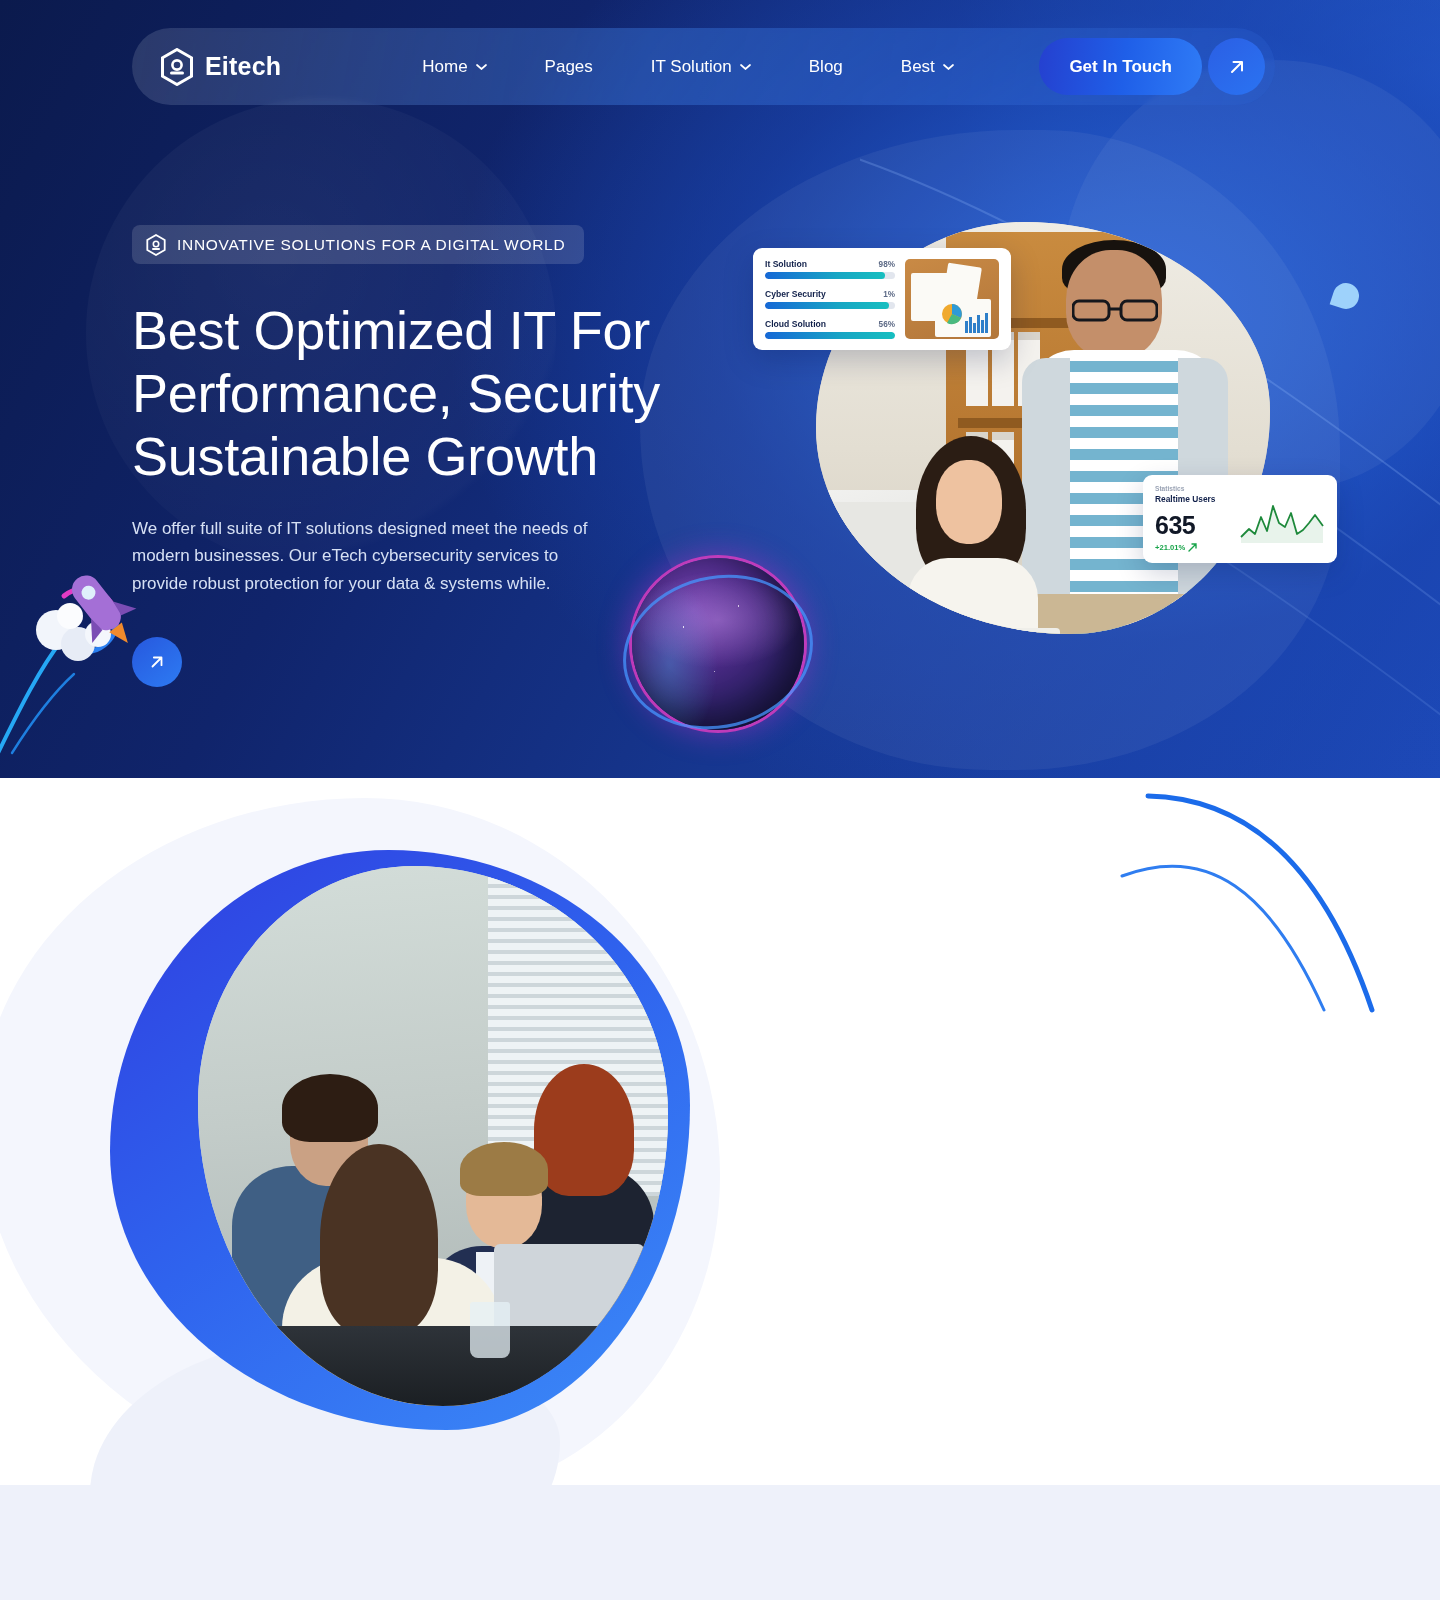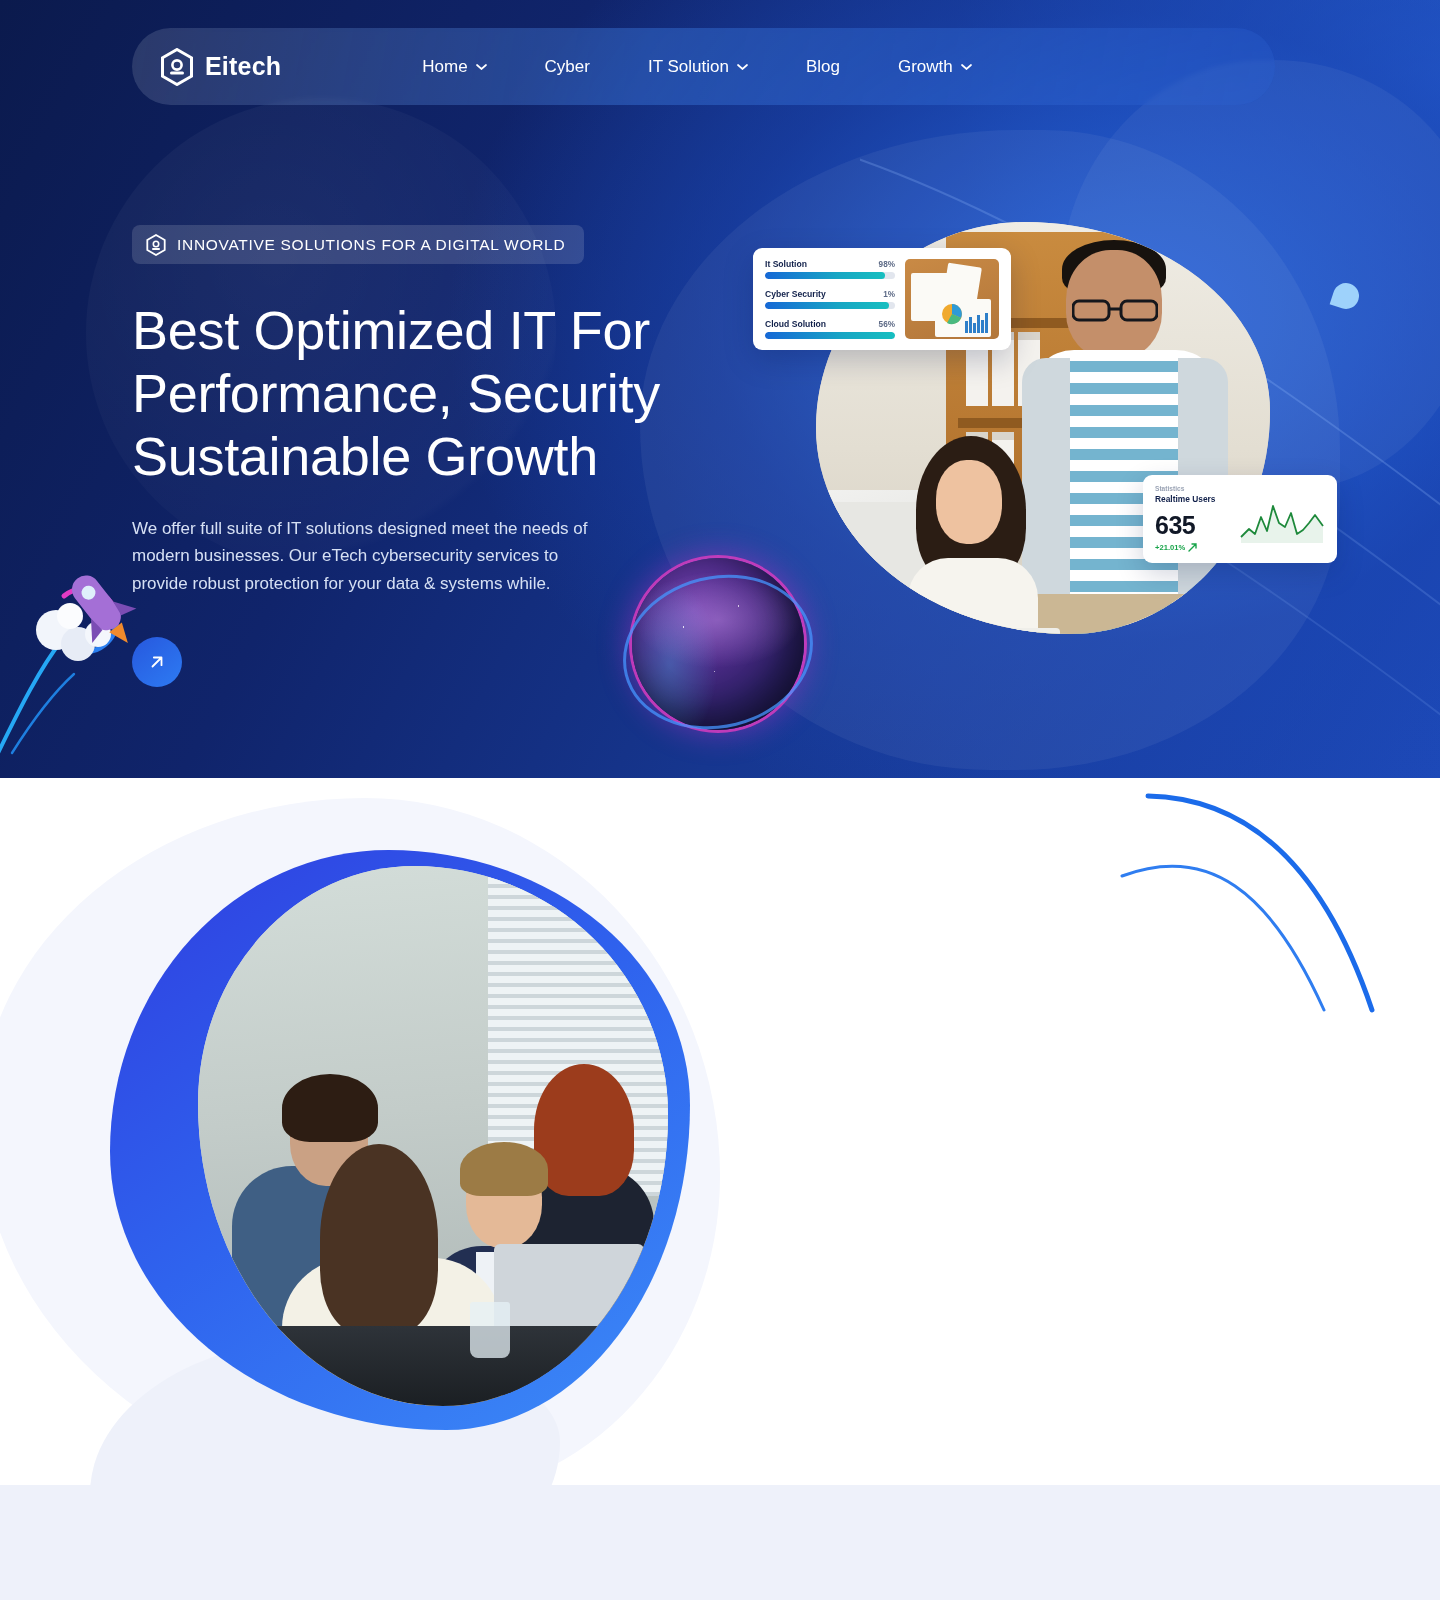--- a/index.html
+++ b/index.html
@@ -282,39 +282,47 @@
       </div>
 
       <div class="nav-links">
         <div class="nav-link">
           <span>Home</span>
           <svg class="chev" viewBox="0 0 11 6">
               <path d="M1 1 L5.5 5 L10 1" fill="none" stroke="#fff" stroke-width="1.7" stroke-linecap="round"></path>
             </svg>
         </div>
         <div class="nav-link">
-          <span>Cyber</span>
+          <span>Pages</span>
         </div>
         <div class="nav-link">
           <span>IT Solution</span>
           <svg class="chev" viewBox="0 0 11 6">
               <path d="M1 1 L5.5 5 L10 1" fill="none" stroke="#fff" stroke-width="1.7" stroke-linecap="round"></path>
             </svg>
         </div>
         <div class="nav-link">
           <span>Blog</span>
         </div>
         <div class="nav-link">
-          <span>Growth</span>
+          <span>Best</span>
           <svg class="chev" viewBox="0 0 11 6">
               <path d="M1 1 L5.5 5 L10 1" fill="none" stroke="#fff" stroke-width="1.7" stroke-linecap="round"></path>
             </svg>
         </div>
       </div>
 
+      <div class="cta-wrap">
+        <button class="cta-pill">Get In Touch</button>
+        <button class="cta-circle">
+          <svg class="arrow-ne" viewBox="0 0 20 20">
+            <path d="M5 15 L15 5 M6.5 5 L15 5 L15 13.5" fill="none" stroke="#fff" stroke-width="2" stroke-linecap="round" stroke-linejoin="round"></path>
+          </svg>
+        </button>
+      </div>
     </nav>
 
     <svg class="rocket" viewBox="0 0 190 210">
       <path d="M8 205 C 30 160, 50 120, 72 92" stroke="#26a8f5" stroke-width="4" fill="none" stroke-linecap="round"></path>
       <path d="M22 205 C 44 170, 62 146, 84 126" stroke="#1e7fe0" stroke-width="2.4" fill="none" stroke-linecap="round"></path>
       <path d="M74 48 A 32 32 0 0 1 126 78" stroke="#e13bc4" stroke-width="5" fill="none" stroke-linecap="round"></path>
       <path d="M126 78 A 32 32 0 0 1 76 98" stroke="#2a7ff0" stroke-width="5" fill="none" stroke-linecap="round"></path>
       <g>
         <circle cx="66" cy="82" r="20" fill="#f2f5fb"></circle>
         <circle cx="88" cy="96" r="17" fill="#e7ecf6"></circle>

